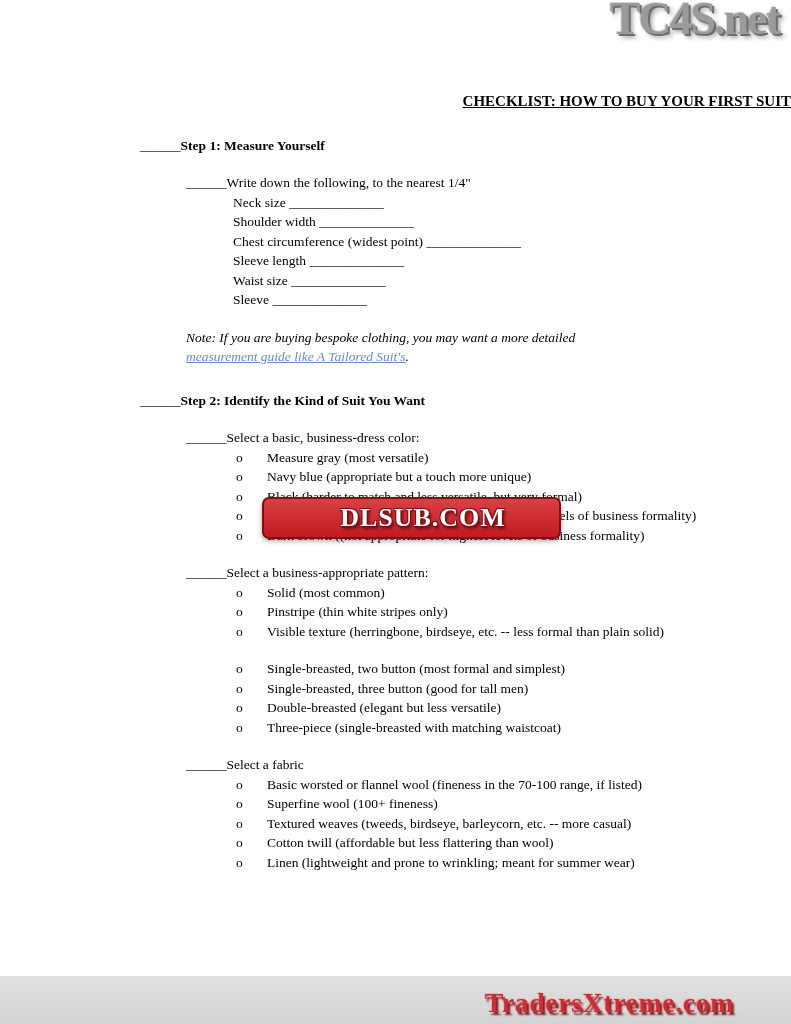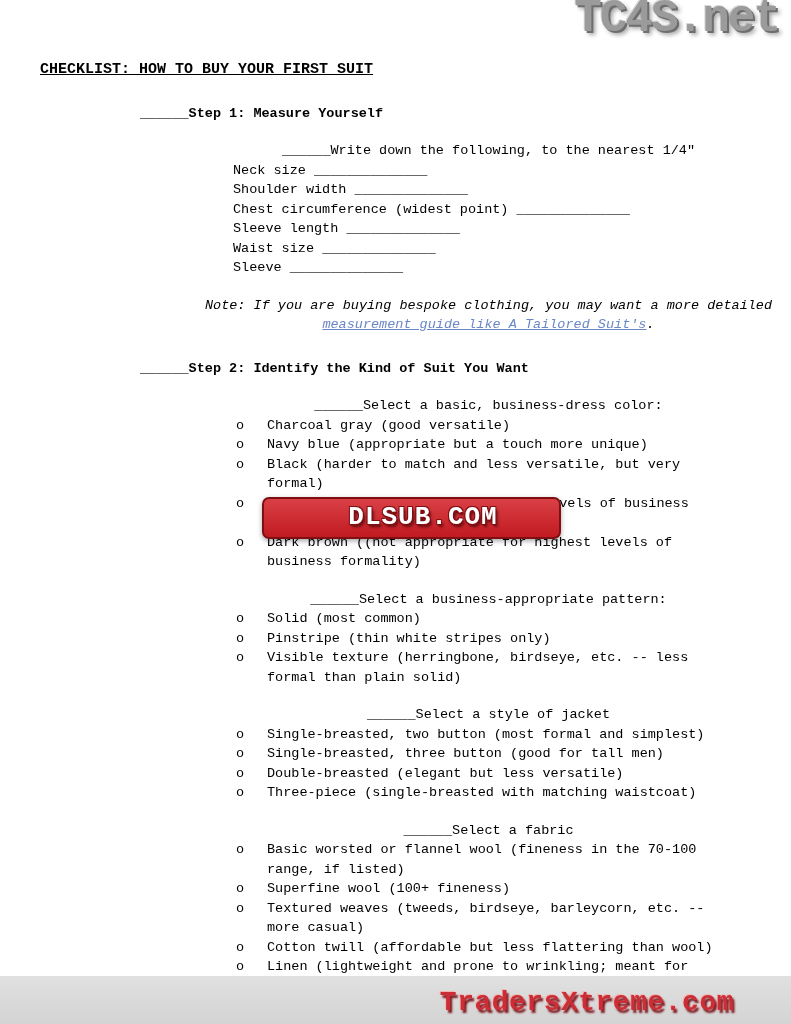--- a/index.html
+++ b/index.html
@@ -1,38 +1,38 @@
 <!DOCTYPE html>
 <html style="--link: #6a87c8; --badge-bg: #c21a21; --badge-border: #7e1014; --badge-text: #ffffff; --banner-text: #cb2e36; --banner-bg: #d2d2d2; --wm-gray: #9b9b9b;"><head>
 <meta charset="utf-8">
 <style>
   html,body{margin:0;padding:0;background:#ffffff;}
   .page{
     position:relative;width:791px;height:1024px;background:#fff;overflow:hidden;
-    font-family:Liberation Mono, monospace;
+    font-family:Liberation Serif, serif;
     font-size:13.5px;line-height:19.5px;color:#000;
   }
   
   .wm-top{
     position:absolute;top:-6px;right:12px;
     font-size:46px;font-weight:800;letter-spacing:-2px;line-height:1.1;
     color:var(--wm-gray,#9b9b9b);
     text-shadow:2px 2px 0 #6e6e6e, 4px 4px 4px rgba(0,0,0,.35), -1px -1px 0 #d8d8d8;
   }
   .title{
-    padding:60px 0 0 40px;text-align:left;
-    font-size:15px;font-weight:bold;text-decoration:underline;
+    padding:60px 0 0 40px;text-align:right;
+    font-size:15px;font-weight:bold;text-decoration:underline;margin-top:32px;
   }
   .step-heading{margin:24px 0 0 140px;}
   .step-heading .heading-text{font-weight:bold;}
   .blank{font-weight:normal;white-space:pre;}
   .fields-item{margin-top:18px;}
-  .item-label{margin-left:186px;text-align:center;}
+  .item-label{margin-left:186px;}
   .field-line{margin-left:233px;}
-  .note{margin:18px 0 0 186px;font-style:italic;text-align:center;}
+  .note{margin:18px 0 0 186px;font-style:italic;}
   .note a.link{color:var(--link,#6a87c8);text-decoration:underline;cursor:pointer;}
   .group{margin-top:18px;}
   .opt{margin-left:236px;display:flex;}
   .opt .bullet{width:31px;flex:none;}
   .opt .opt-text{max-width:455px;}
   .spacer{display:inline-block;width:276px;height:1px;}
   
   .badge{
     position:absolute;left:262px;top:492px;width:272px;height:38px;
     background:linear-gradient(#d94046,var(--badge-bg,#c21a21));
@@ -76,21 +76,21 @@
           <div class="field-line"><span>Sleeve </span><span class="blank">______________</span></div>
         </div>
         <div class="note"><span>Note: If you are buying bespoke clothing, you may want a more detailed</span><br><a class="link" href="#">measurement guide like A Tailored Suit's</a><span>.</span></div>
       </div>
       <div class="step">
         <div class="step-heading"><span class="blank">______</span><span class="heading-text">Step 2: Identify the Kind of Suit You Want</span></div>
         <div class="group">
           <div class="item-label"><span class="blank">______</span><span>Select a basic, business-dress color:</span></div>
           <div class="opt">
             <span class="bullet">o</span>
-            <span class="opt-text">Charcoal gray (good versatile)</span>
+            <span class="opt-text">Measure gray (most versatile)</span>
           </div>
           <div class="opt">
             <span class="bullet">o</span>
             <span class="opt-text">Navy blue (appropriate but a touch more unique)</span>
           </div>
           <div class="opt">
             <span class="bullet">o</span>
             <span class="opt-text">Black (harder to match and less versatile, but very formal)</span>
           </div>
           <div class="opt obscured">
@@ -111,21 +111,20 @@
           <div class="opt">
             <span class="bullet">o</span>
             <span class="opt-text">Pinstripe (thin white stripes only)</span>
           </div>
           <div class="opt">
             <span class="bullet">o</span>
             <span class="opt-text">Visible texture (herringbone, birdseye, etc. -- less formal than plain solid)</span>
           </div>
         </div>
         <div class="group">
-          <div class="item-label"><span class="blank">______</span><span>Select a style of jacket</span></div>
           <div class="opt">
             <span class="bullet">o</span>
             <span class="opt-text">Single-breasted, two button (most formal and simplest)</span>
           </div>
           <div class="opt">
             <span class="bullet">o</span>
             <span class="opt-text">Single-breasted, three button (good for tall men)</span>
           </div>
           <div class="opt">
             <span class="bullet">o</span>

